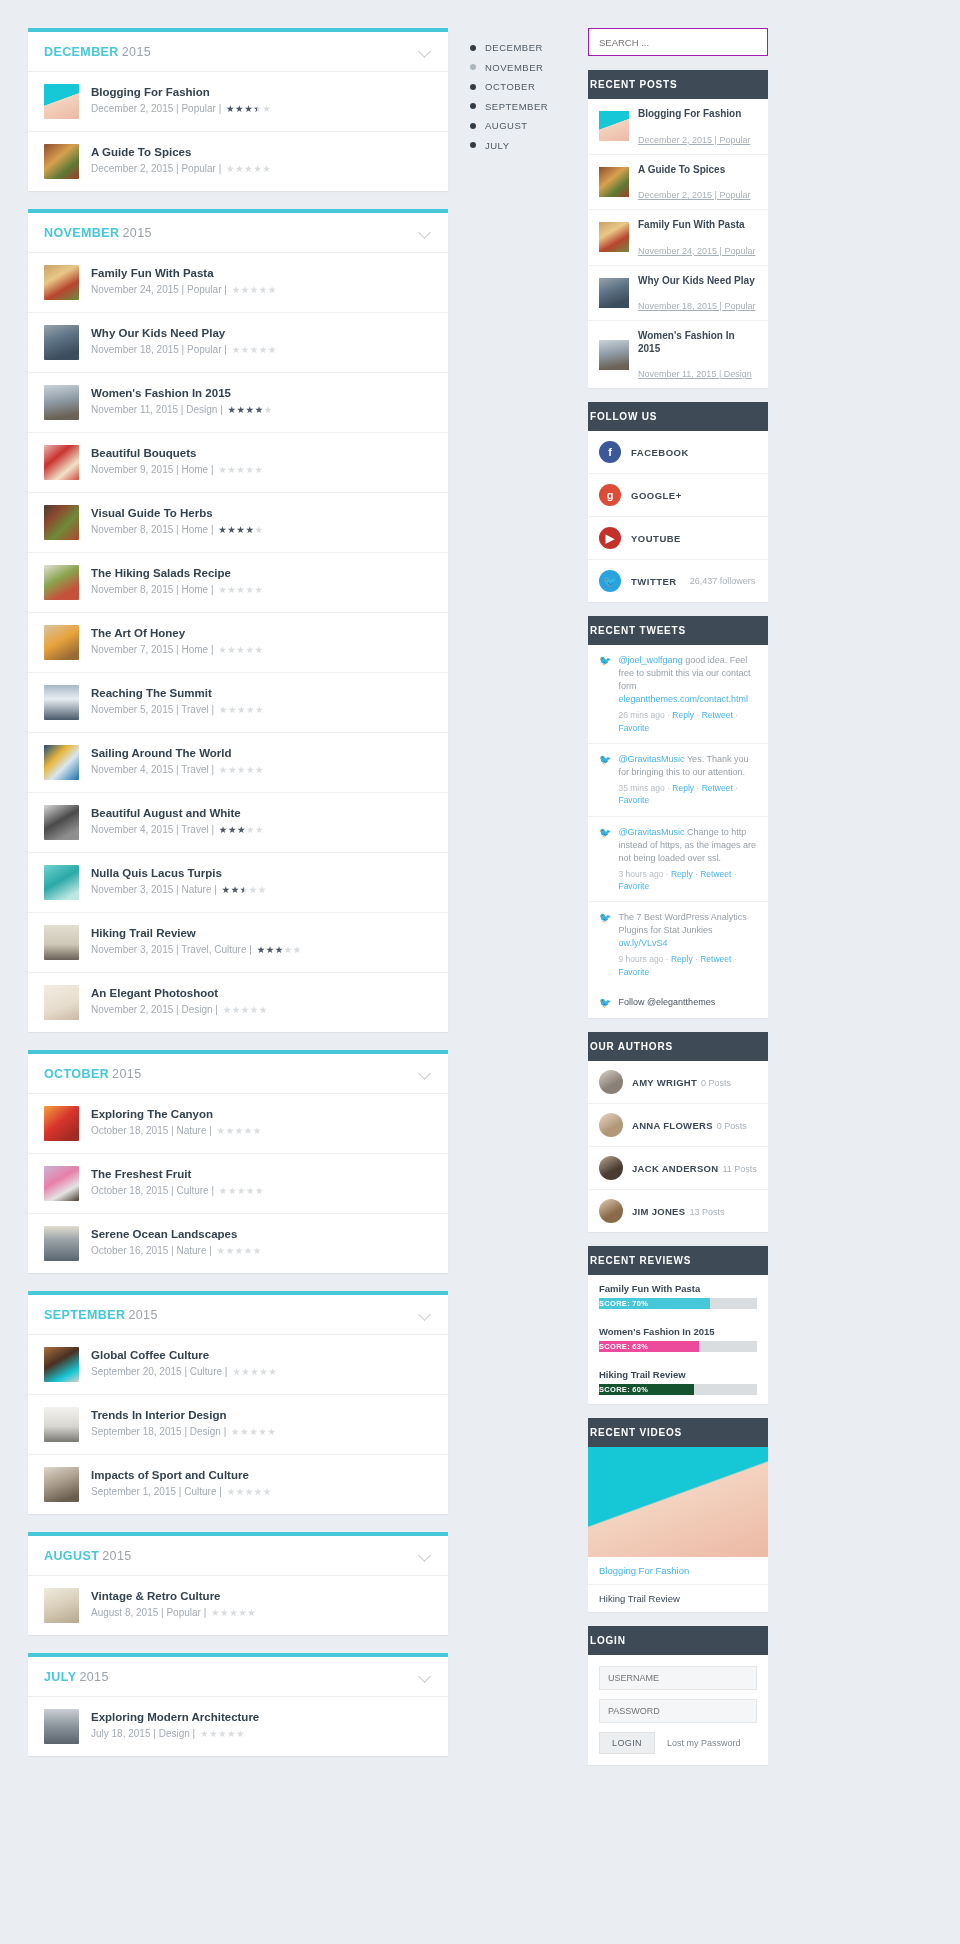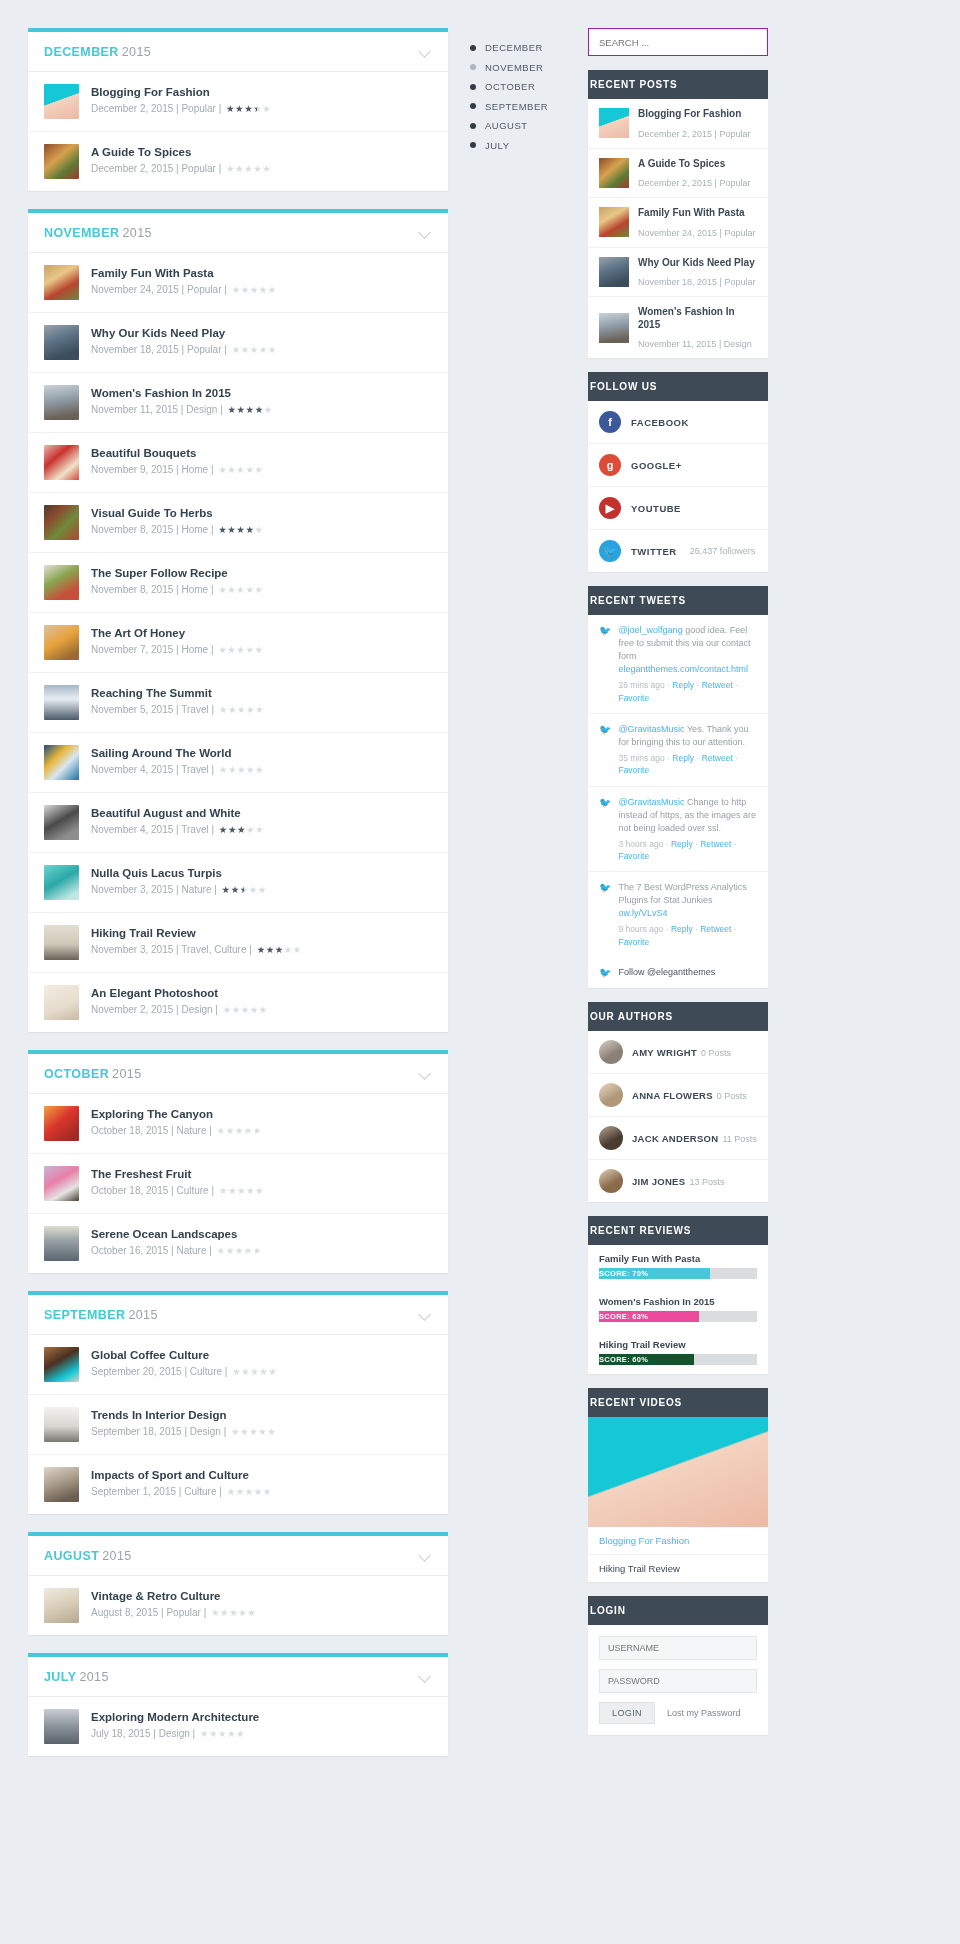--- a/index.html
+++ b/index.html
@@ -87,21 +87,21 @@
     background: #3e4a56; color: #fff; font-size: 10px; font-weight: bold;
     letter-spacing: .8px; padding: 9px 2px;
   }
   .wrow {
     display:flex; align-items:center; gap: 9px;
     padding: 9px 11px; border-bottom: 1px solid #f0f1f2;
   }
   .wrow:last-child { border-bottom: none; }
   .wthumb { width: 30px; height: 30px; flex:0 0 30px; background-size:cover; background-position:center;}
   .wtitle { font-size: 10px; font-weight: bold; color: #3c4855; line-height:1.25; }
-  .wsub { font-size: 9px; color: #a8b0b7; margin-top: 8px; }
+  .wsub { font-size: 9px; color: #a8b0b7; margin-top: 14px; text-decoration: underline; }
 
   
   .frow { display:flex; align-items:center; gap:10px; padding: 10px 11px; border-bottom:1px solid #f0f1f2;}
   .frow:last-child{border-bottom:none;}
   .fcircle {
     width: 22px; height: 22px; border-radius: 50%; flex:0 0 22px;
     display:flex; align-items:center; justify-content:center;
     color:#fff; font-size: 11px; font-weight: bold;
   }
   .fname { font-size: 9.5px; font-weight: bold; letter-spacing:.5px; color:#3c4855;}
@@ -212,21 +212,21 @@
         <div class="post-row">
           <div class="thumb" style="background-image: linear-gradient(135deg, rgb(74, 59, 45), rgb(139, 74, 47) 30%, rgb(111, 138, 58) 60%, rgb(178, 69, 46));"></div>
           <div class="post-meta-wrap">
             <div class="post-title">Visual Guide To Herbs</div>
             <div class="post-sub"><span>November 8, 2015</span> | <span>Home</span> | <span class="stars"><span class="star on">★</span><span class="star on">★</span><span class="star on">★</span><span class="star on">★</span><span class="star">★</span></span></div>
           </div>
         </div>
         <div class="post-row">
           <div class="thumb" style="background-image: linear-gradient(150deg, rgb(228, 224, 214), rgb(138, 164, 78) 40%, rgb(199, 80, 58) 75%);"></div>
           <div class="post-meta-wrap">
-            <div class="post-title">The Super Follow Recipe</div>
+            <div class="post-title">The Hiking Salads Recipe</div>
             <div class="post-sub"><span>November 8, 2015</span> | <span>Home</span> | <span class="stars"><span class="star">★</span><span class="star">★</span><span class="star">★</span><span class="star">★</span><span class="star">★</span></span></div>
           </div>
         </div>
         <div class="post-row">
           <div class="thumb" style="background-image: linear-gradient(150deg, rgb(217, 196, 162), rgb(232, 163, 60) 45%, rgb(154, 106, 52) 85%);"></div>
           <div class="post-meta-wrap">
             <div class="post-title">The Art Of Honey</div>
             <div class="post-sub"><span>November 7, 2015</span> | <span>Home</span> | <span class="stars"><span class="star">★</span><span class="star">★</span><span class="star">★</span><span class="star">★</span><span class="star">★</span></span></div>
           </div>
         </div>

